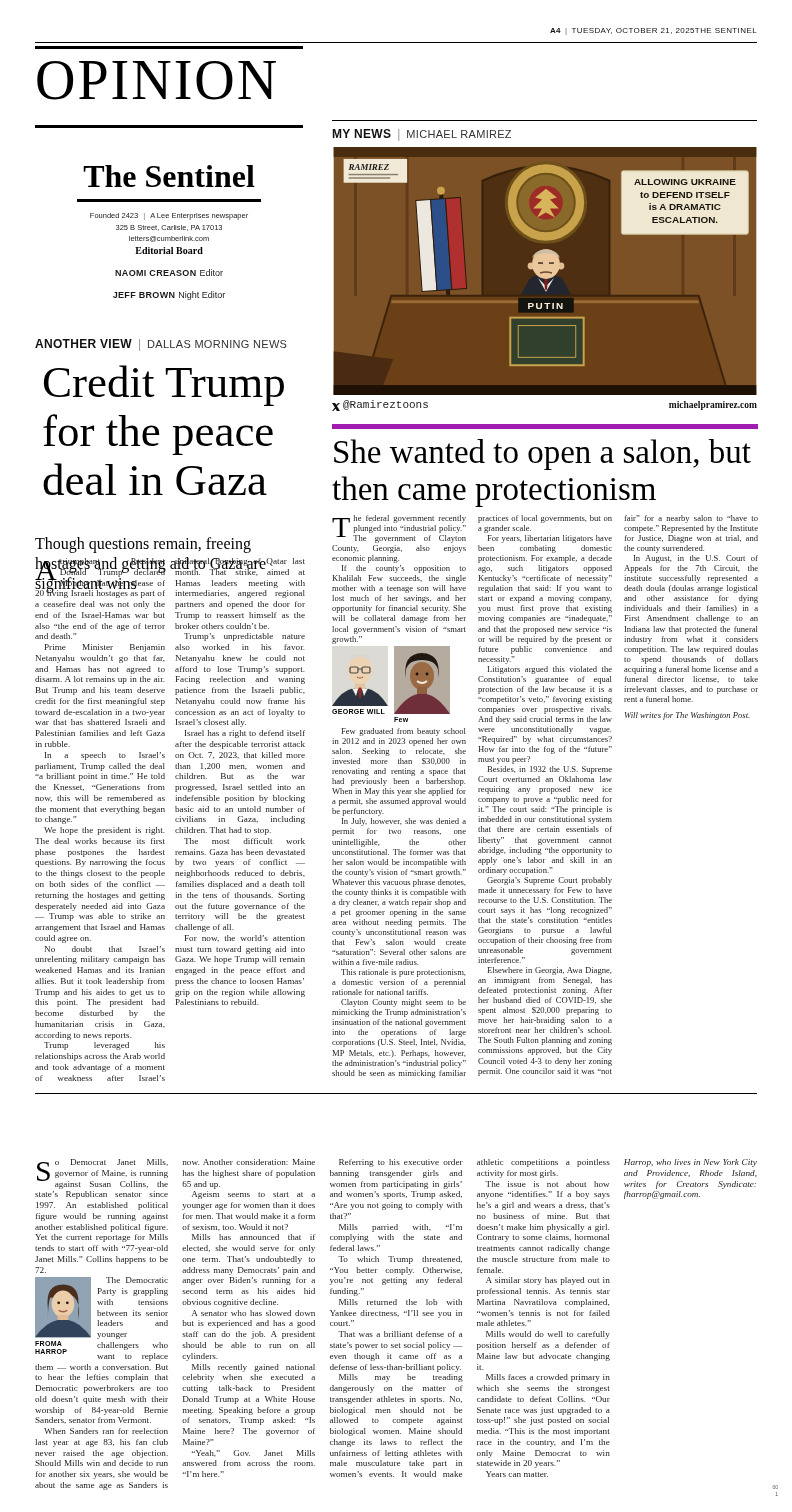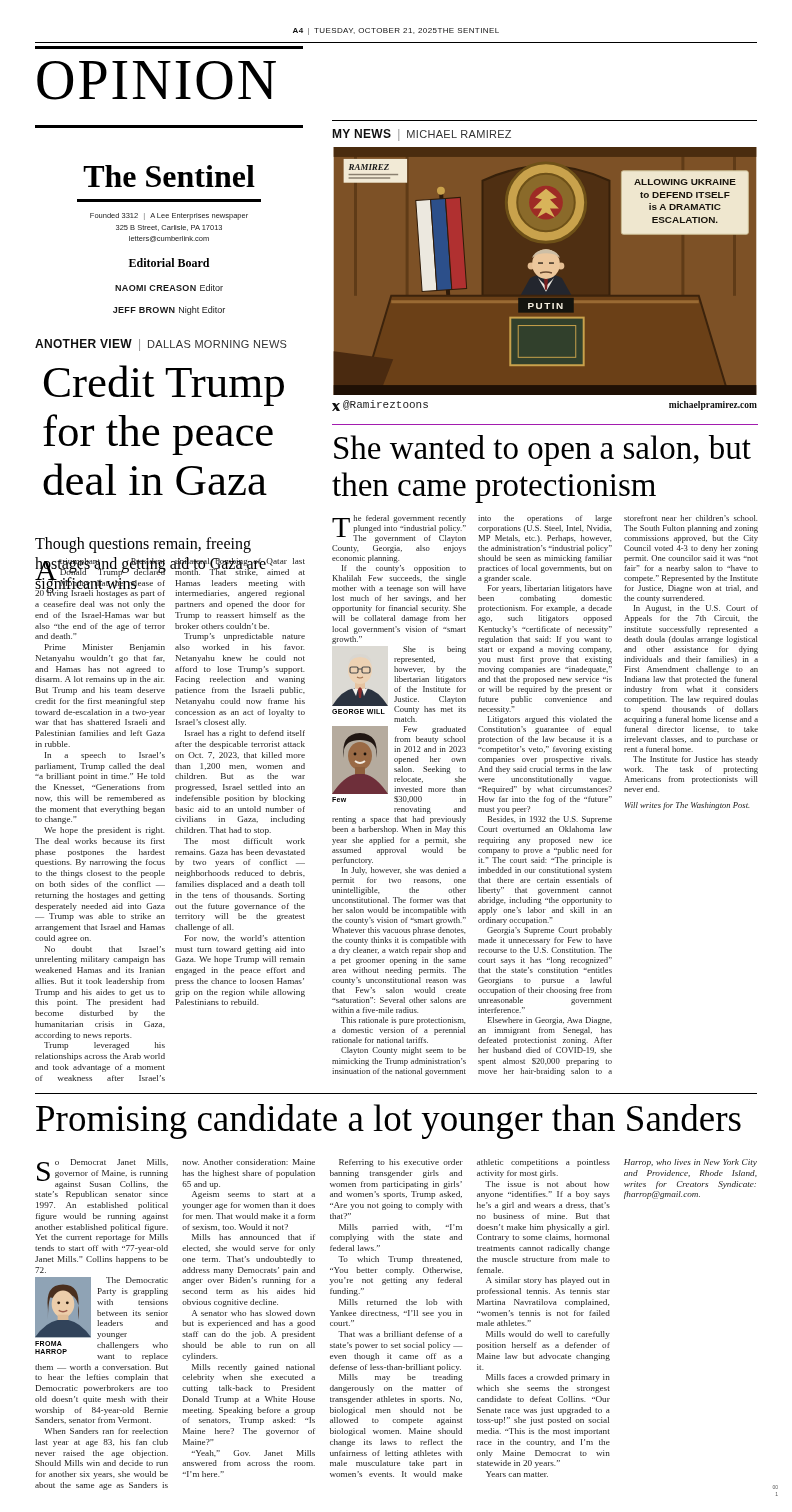--- a/index.html
+++ b/index.html
@@ -1,36 +1,36 @@
 <!DOCTYPE html>
 <html><head>
 <meta charset="utf-8">
 <style>
   html,body{margin:0;padding:0;background:#e8e8e8;}
   .page{position:relative;width:792px;height:1512px;background:#ffffff;color:#1a1a1a;
         font-family:"Liberation Serif", serif;overflow:hidden;}
   .rule{position:absolute;height:0;border-top:1px solid #000;}
 
   
-  .folio{position:absolute;top:26px;left:35px;right:35px;display:flex;justify-content:center;
+  .folio{position:absolute;top:26px;left:35px;right:35px;display:flex;justify-content:flex-end;
          font-family:"Liberation Sans", sans-serif;font-size:8px;letter-spacing:.4px;color:#111;}
   .folio .b{font-weight:bold;}
   .folio .sep{margin:0 4px;color:#666;}
   .folio-rule{top:42px;left:35px;right:35px;}
 
   
   .opinion-block{position:absolute;top:46px;left:35px;width:268px;border-top:3px solid #000;border-bottom:3px solid #000;padding:2px 0 16px;}
   .opinion-block h1{margin:0;font-size:56px;line-height:58px;font-weight:400;letter-spacing:2px;color:#000;}
 
   
   .masthead{position:absolute;top:158px;left:35px;width:268px;text-align:center;}
   .mast-name{display:inline-block;font-size:32px;font-weight:bold;color:#000;border-bottom:3px solid #000;padding:0 6px 4px;}
   .mast-meta{font-family:"Liberation Sans", sans-serif;font-size:7.5px;line-height:1.55;margin-top:8px;color:#222;}
   .mast-meta .pipe{margin:0 5px;color:#777;}
-  .board-title{font-size:12px;font-weight:bold;margin-top:11px;color:#000;}
+  .board-title{font-size:10px;font-weight:bold;color:#000;}
   .editor-line{font-family:"Liberation Sans", sans-serif;font-size:9px;margin-top:12px;}
   .ed-name{font-weight:bold;letter-spacing:.3px;}
   .ed-role{margin-left:3px;}
 
   
   .kicker{font-family:"Liberation Sans", sans-serif;font-size:12px;color:#111;white-space:nowrap;}
   .k-label{font-weight:bold;letter-spacing:.3px;}
   .k-sep{margin:0 6px;color:#999;font-weight:300;}
   .k-src{font-size:11px;color:#333;letter-spacing:.3px;}
   .myview-rule{top:120px;left:332px;right:35px;}
@@ -53,21 +53,21 @@
   .gaza-body{position:absolute;top:556px;left:35px;width:270px;height:529px;column-count:2;column-gap:10px;column-fill:auto;font-size:9.2px;}
 
   
   .body{line-height:1.17;text-align:justify;color:#1a1a1a;overflow:hidden;}
   .body p{margin:0;text-indent:9px;}
   .body p.first{text-indent:0;}
   .body p.tagline{font-style:italic;text-indent:0;margin-top:6px;}
   .dropcap{float:left;font-size:30px;line-height:25px;padding:1px 3px 0 0;color:#000;}
 
   
-  .will-head{position:absolute;top:424px;left:332px;width:426px;margin:0;border-top:1px solid #a21caf;padding-top:5px;
+  .will-head{position:absolute;top:424px;left:332px;width:426px;margin:0;border-top:5px solid #a21caf;padding-top:5px;
              font-size:33px;line-height:1.12;font-weight:400;color:#000;}
   .will-body{position:absolute;top:513px;left:332px;width:426px;height:572px;column-count:3;column-gap:12px;column-fill:auto;font-size:8.6px;}
 
   .inline-photo{float:left;width:56px;margin:2px 6px 2px 0;}
   .inline-photo svg{display:block;width:100%;}
   .photo-caption{font-family:"Liberation Sans", sans-serif;font-size:7px;font-weight:bold;letter-spacing:.3px;margin-top:2px;color:#000;line-height:1.2;}
 
   
   .bottom-rule{top:1093px;left:35px;right:35px;}
   .harrop-head{position:absolute;top:1099px;left:35px;width:722px;margin:0;font-size:37px;line-height:1.1;font-weight:400;color:#000;}
@@ -88,21 +88,21 @@
   </header>
   <div class="rule folio-rule"></div>
 
   <div class="opinion-block">
     <h1>OPINION</h1>
   </div>
 
   <section class="masthead">
     <div class="mast-name">The Sentinel</div>
     <div class="mast-meta">
-      <div><span>Founded 3312</span><span class="pipe">|</span><span>A Lee Enterprises newspaper</span></div>
+      <div><span>Founded 2423</span><span class="pipe">|</span><span>A Lee Enterprises newspaper</span></div>
       <div>325 B Street, Carlisle, PA 17013</div>
       <div>letters@cumberlink.com</div>
     </div>
     <div class="board-title">Editorial Board</div>
     <div class="editor-line"><span class="ed-name">NAOMI CREASON</span><span class="ed-role">Editor</span></div>
     <div class="editor-line"><span class="ed-name">JEFF BROWN</span><span class="ed-role">Night Editor</span></div>
   </section>
 
   <div class="rule myview-rule"></div>
   <div class="kicker myview-kicker">
@@ -225,21 +225,20 @@
           <rect x="18" y="21" width="8" height="6" rx="1.5" fill="none" stroke="#4a4a4a" stroke-width="1.2"></rect>
           <rect x="30" y="21" width="8" height="6" rx="1.5" fill="none" stroke="#4a4a4a" stroke-width="1.2"></rect>
           <line x1="26" y1="23" x2="30" y2="23" stroke="#4a4a4a" stroke-width="1"></line>
           <path d="M25 31 Q28 33 31 31" stroke="#9b6b4a" stroke-width="1.2" fill="none"></path>
           <path d="M26 43 L28 41 L30 43 L29 52 L27 52 Z" fill="#8a2b2b"></path>
           <path d="M20 42 L26 43 L24 50 Z" fill="#f4f2ec"></path>
           <path d="M36 42 L30 43 L32 50 Z" fill="#f4f2ec"></path>
         </svg>
         <div class="photo-caption">GEORGE WILL</div>
       </div>
-      <p>She is being represented, however, by the libertarian litigators of the Institute for Justice. Clayton County has met its match.</p>
       <div class="inline-photo">
         <svg viewBox="0 0 56 68">
           <rect width="56" height="68" fill="#b5ab9e"></rect>
           <path d="M12 32 Q8 8 28 7 Q48 8 44 32 L44 24 Q42 14 28 14 Q14 14 12 24 Z" fill="#201612"></path>
           <ellipse cx="28" cy="30" rx="12" ry="14" fill="#9a6a45"></ellipse>
           <rect x="23" y="41" width="10" height="9" fill="#8f603d"></rect>
           <path d="M0 68 Q12 50 24 48 L32 48 Q44 50 56 68 Z" fill="#6e2f3a"></path>
           <circle cx="23" cy="28" r="1.4" fill="#1a120c"></circle>
           <circle cx="33" cy="28" r="1.4" fill="#1a120c"></circle>
           <path d="M23 35 Q28 39 33 35" stroke="#f4ede2" stroke-width="1.8" fill="none"></path>
@@ -249,26 +248,24 @@
       <p>Few graduated from beauty school in 2012 and in 2023 opened her own salon. Seeking to relocate, she invested more than $30,000 in renovating and renting a space that had previously been a barbershop. When in May this year she applied for a permit, she assumed approval would be perfunctory.</p>
       <p>In July, however, she was denied a permit for two reasons, one unintelligible, the other unconstitutional. The former was that her salon would be incompatible with the county’s vision of “smart growth.” Whatever this vacuous phrase denotes, the county thinks it is compatible with a dry cleaner, a watch repair shop and a pet groomer opening in the same area without needing permits. The county’s unconstitutional reason was that Few’s salon would create “saturation”: Several other salons are within a five-mile radius.</p>
       <p>This rationale is pure protectionism, a domestic version of a perennial rationale for national tariffs.</p>
       <p>Clayton County might seem to be mimicking the Trump administration’s insinuation of the national government into the operations of large corporations (U.S. Steel, Intel, Nvidia, MP Metals, etc.). Perhaps, however, the administration’s “industrial policy” should be seen as mimicking familiar practices of local governments, but on a grander scale.</p>
       <p>For years, libertarian litigators have been combating domestic protectionism. For example, a decade ago, such litigators opposed Kentucky’s “certificate of necessity” regulation that said: If you want to start or expand a moving company, you must first prove that existing moving companies are “inadequate,” and that the proposed new service “is or will be required by the present or future public convenience and necessity.”</p>
       <p>Litigators argued this violated the Constitution’s guarantee of equal protection of the law because it is a “competitor’s veto,” favoring existing companies over prospective rivals. And they said crucial terms in the law were unconstitutionally vague. “Required” by what circumstances? How far into the fog of the “future” must you peer?</p>
       <p>Besides, in 1932 the U.S. Supreme Court overturned an Oklahoma law requiring any proposed new ice company to prove a “public need for it.” The court said: “The principle is imbedded in our constitutional system that there are certain essentials of liberty” that government cannot abridge, including “the opportunity to apply one’s labor and skill in an ordinary occupation.”</p>
       <p>Georgia’s Supreme Court probably made it unnecessary for Few to have recourse to the U.S. Constitution. The court says it has “long recognized” that the state’s constitution “entitles Georgians to pursue a lawful occupation of their choosing free from unreasonable government interference.”</p>
       <p>Elsewhere in Georgia, Awa Diagne, an immigrant from Senegal, has defeated protectionist zoning. After her husband died of COVID-19, she spent almost $20,000 preparing to move her hair-braiding salon to a storefront near her children’s school. The South Fulton planning and zoning commissions approved, but the City Council voted 4-3 to deny her zoning permit. One councilor said it was “not fair” for a nearby salon to “have to compete.” Represented by the Institute for Justice, Diagne won at trial, and the county surrendered.</p>
       <p>In August, in the U.S. Court of Appeals for the 7th Circuit, the institute successfully represented a death doula (doulas arrange logistical and other assistance for dying individuals and their families) in a First Amendment challenge to an Indiana law that protected the funeral industry from what it considers competition. The law required doulas to spend thousands of dollars acquiring a funeral home license and a funeral director license, to take irrelevant classes, and to purchase or rent a funeral home.</p>
-      <p>The Institute for Justice has steady work. The task of protecting Americans from protectionists will never end.</p>
       <p class="tagline">Will writes for The Washington Post.</p>
     </div>
 
   <div class="rule bottom-rule"></div>
-  <h2 class="harrop-head">Promising candidate a lot younger than Sanders</h2>
   <div class="body harrop-body">
       <p class="first"><span class="dropcap">S</span>o Democrat Janet Mills, governor of Maine, is running against Susan Collins, the state’s Republican senator since 1997. An established political figure would be running against another established political figure. Yet the current reportage for Mills tends to start off with “77-year-old Janet Mills.” Collins happens to be 72.</p>
       <div class="inline-photo">
         <svg viewBox="0 0 52 56">
           <rect width="52" height="56" fill="#8fa3b5"></rect>
           <path d="M12 30 Q9 7 26 7 Q43 7 40 30 L40 40 Q43 22 34 17 Q26 21 14 19 Q12 26 12 40 Z" fill="#4a2f1e"></path>
           <ellipse cx="26" cy="25" rx="10.5" ry="12.5" fill="#eccdaa"></ellipse>
           <rect x="21" y="35" width="10" height="8" fill="#e0bd97"></rect>
           <path d="M0 56 Q10 42 21 40 L31 40 Q42 42 52 56 Z" fill="#31435a"></path>
           <circle cx="22" cy="24" r="1.3" fill="#2a1c10"></circle>

